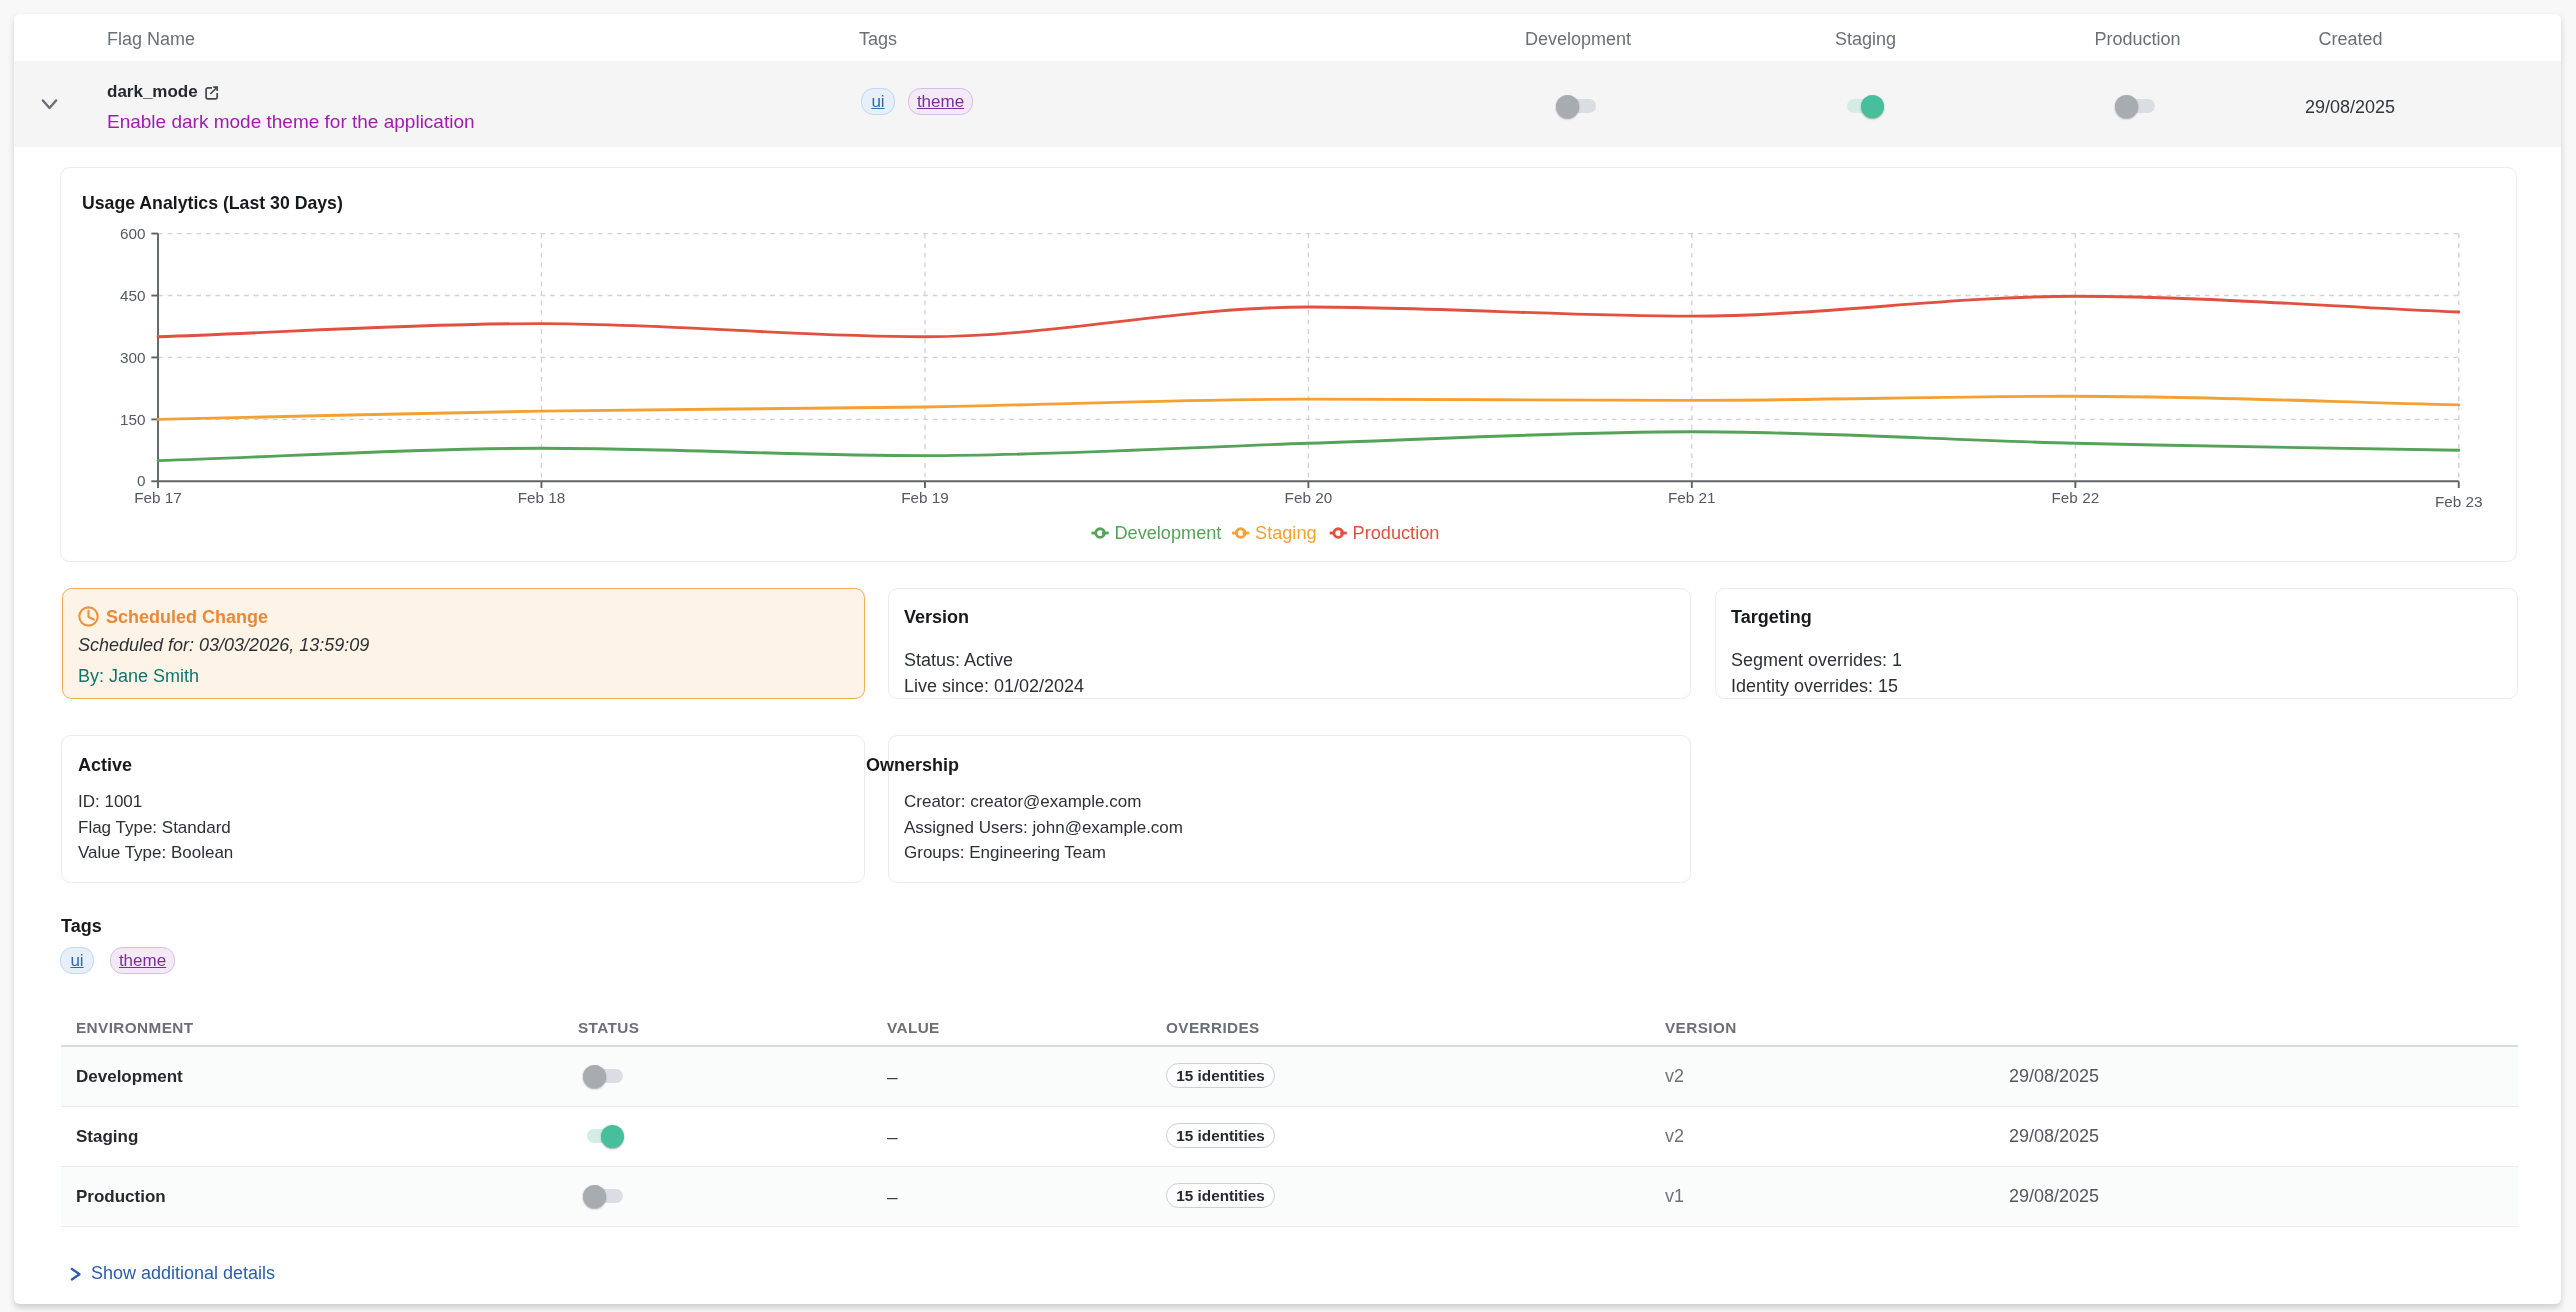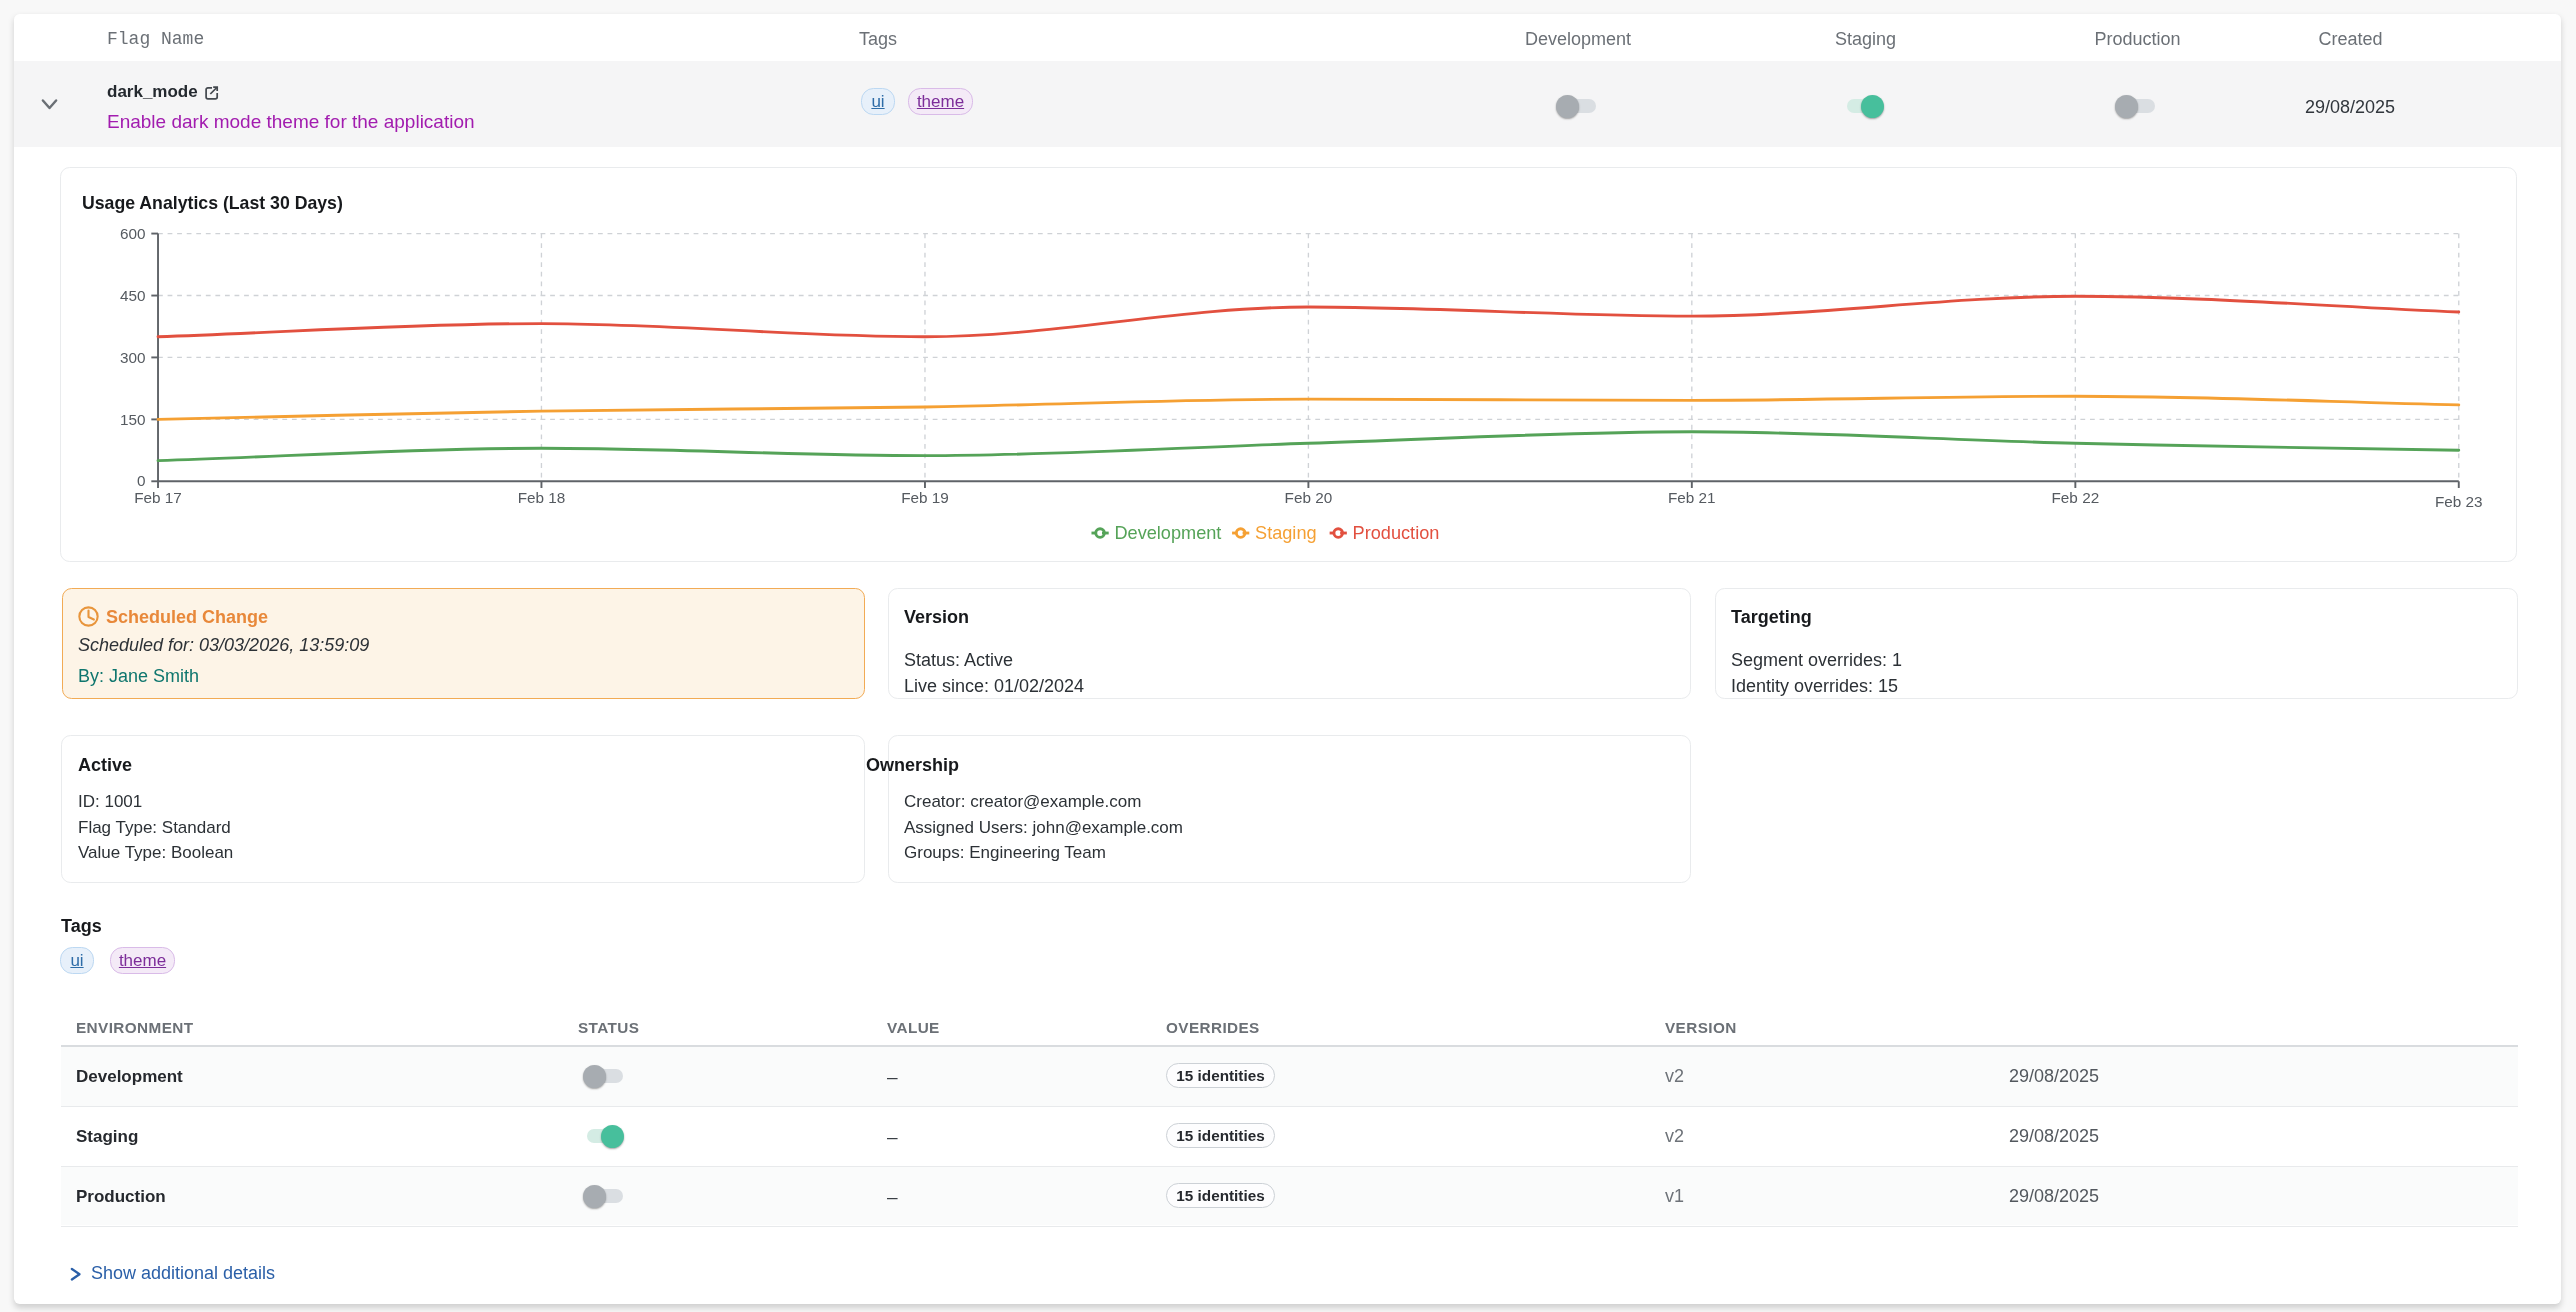--- a/index.html
+++ b/index.html
@@ -23,21 +23,21 @@
   .chip { position:absolute; width:109px; height:25px; line-height:23px; border:1.9px solid #ccd1d6; border-radius:12.4px; background:#fdfdfe; color:#26292e; font-weight:bold; font-size:15.3px; text-align:center; }
   .tablbl { color:#6b7076; font-weight:bold; font-size:15.3px; letter-spacing:0.4px; }
   .envname { color:#26292e; font-weight:bold; font-size:17px; }
   .vgray { color:#6d7278; font-size:18px; }
 </style>
 </head>
 <body>
 <div id="page">
 <div id="card"></div>
 
-<div class="abs hdrlbl" style="left:107px; top:29px; line-height:21px;font-family:Liberation Mono, monospace;">Flag Name</div>
+<div class="abs hdrlbl" style="left:107px; top:29px; line-height:21px;">Flag Name</div>
 <div class="abs hdrlbl" style="left:859px; top:29px; line-height:21px;">Tags</div>
 <div class="abs hdrlbl" style="left:1525px; top:29px; width:106px; text-align:center; line-height:21px;">Development</div>
 <div class="abs hdrlbl" style="left:1835px; top:29px; width:60px; text-align:center; line-height:21px;">Staging</div>
 <div class="abs hdrlbl" style="left:2093px; top:29px; width:89px; text-align:center; line-height:21px;">Production</div>
 <div class="abs hdrlbl" style="left:2317px; top:29px; width:67px; text-align:center; line-height:21px;">Created</div>
 
 <div class="abs" style="left:14.4px; top:61px; width:2547px; height:86px; background:#f5f5f6;"></div>
 <svg class="abs" style="left:41px; top:98px;" width="17" height="13.4" viewBox="0 0 18 14">
       <polyline points="2,2.5 9,10.5 16,2.5" fill="none" stroke="#6a6f75" stroke-width="2.6" stroke-linecap="round" stroke-linejoin="round"></polyline>
     </svg>

